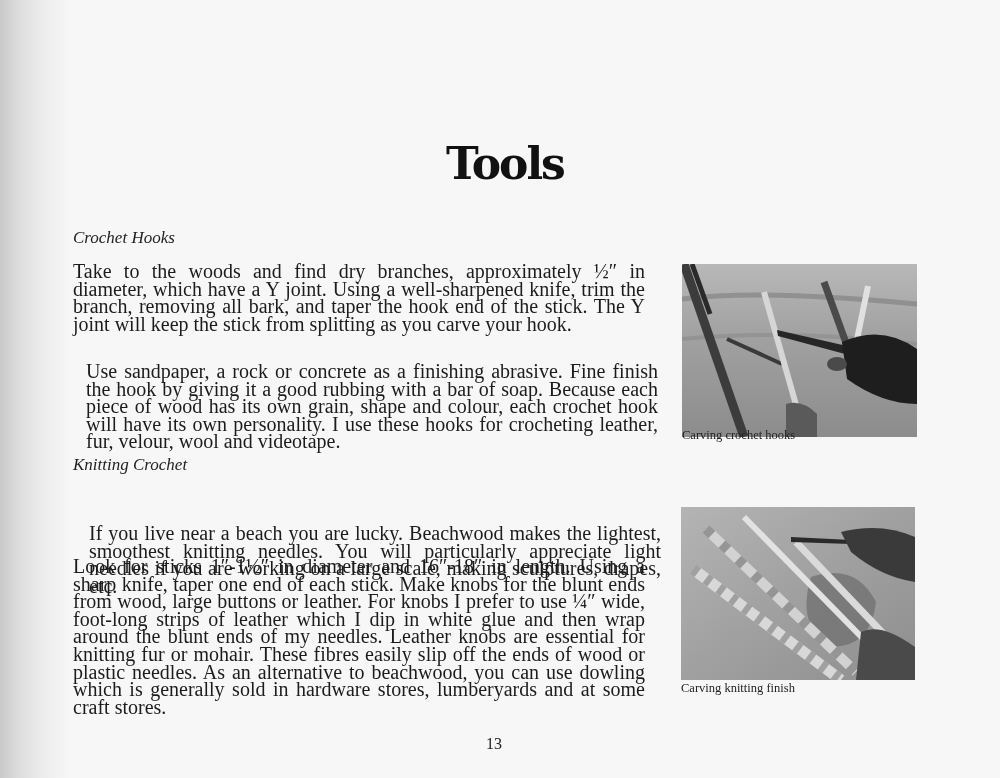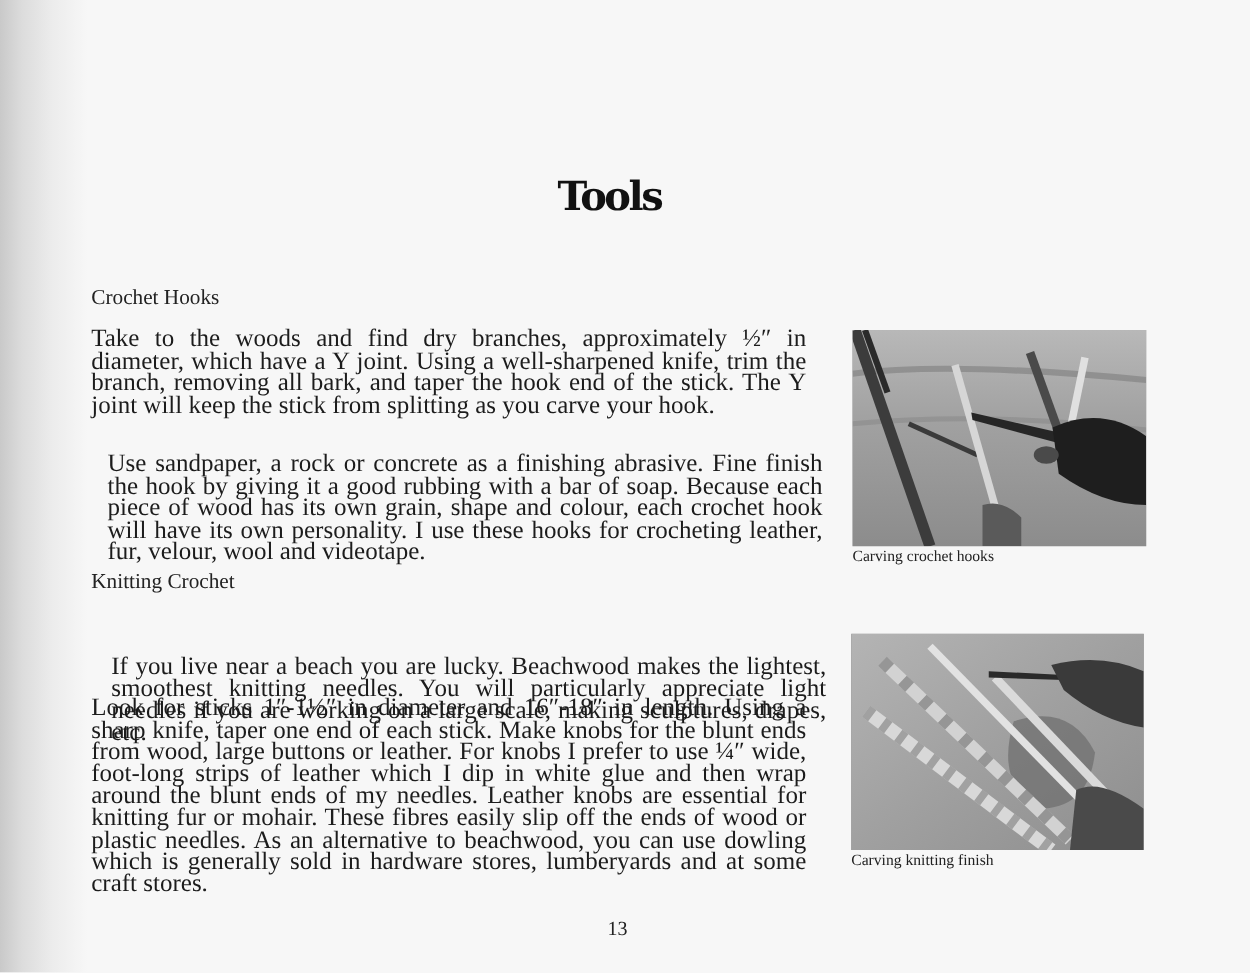--- a/index.html
+++ b/index.html
@@ -9,24 +9,24 @@
     font-family: "Liberation Serif", "DejaVu Serif", serif;
     color: #1a1a1a;
   }
   .binding-shadow {
     position: absolute; left: 0; top: 0; width: 70px; height: 778px;
     background: linear-gradient(to right, #c9c9c9 0%, #dcdcdc 25%, #ececec 60%, #f7f7f7 100%);
   }
   .title {
     position: absolute; left: 446px; top: 138px;
     font-family: "DejaVu Serif", serif; font-weight: bold;
-    font-size: 32px; letter-spacing: -2px; color: #111;
+    font-size: 44px; letter-spacing: -2px; color: #111;
   }
   .heading {
-    position: absolute; left: 73px; font-size: 17px; color: #222;
+    position: absolute; left: 73px; font-style: italic; font-size: 17px; color: #222;
   }
   .para {
     position: absolute; left: 73px; width: 572px;
     font-size: 20px; line-height: 17.6px; color: #1c1c1c;
     text-align: justify;
   }
   .photo {
     position: absolute; overflow: hidden; background: #8a8a8a;
   }
   .photo svg { display: block; }
@@ -69,21 +69,21 @@
     <line x1="45" y1="75" x2="100" y2="100" stroke="#3a3a3a" stroke-width="4"></line>
     <line x1="82" y1="28" x2="118" y2="155" stroke="#d6d6d6" stroke-width="6"></line>
     <line x1="142" y1="18" x2="168" y2="90" stroke="#4a4a4a" stroke-width="7"></line>
     <line x1="186" y1="22" x2="172" y2="90" stroke="#e0e0e0" stroke-width="6"></line>
     <polygon points="95,66 165,82 163,90 96,72" fill="#262626"></polygon>
     <path d="M160 78 Q200 60 235 85 L235 140 Q200 140 165 115 Z" fill="#1e1e1e"></path>
     <ellipse cx="155" cy="100" rx="10" ry="7" fill="#4a4a4a"></ellipse>
     <path d="M104 140 Q120 135 135 150 L135 173 L104 173 Z" fill="#5a5a5a"></path>
   </svg>
 </div>
-<div class="caption" style="left:682px;top:438px">Carving crochet hooks</div>
+<div class="caption" style="left:682px;top:428px">Carving crochet hooks</div>
 
 <div class="photo" style="left:681px;top:507px;width:234px;height:173px">
   <svg width="234" height="173" viewBox="0 0 234 173">
     <defs>
       <linearGradient id="bg2" x1="0" y1="0" x2="1" y2="1">
         <stop offset="0" stop-color="#b4b4b4"></stop>
         <stop offset="0.5" stop-color="#a0a0a0"></stop>
         <stop offset="1" stop-color="#8e8e8e"></stop>
       </linearGradient>
     </defs>

